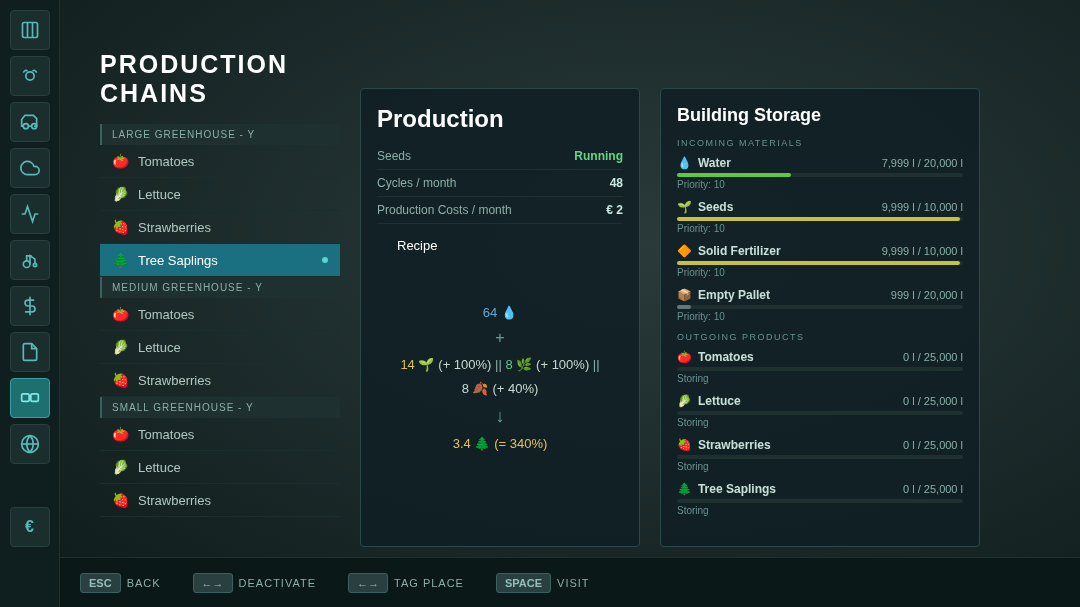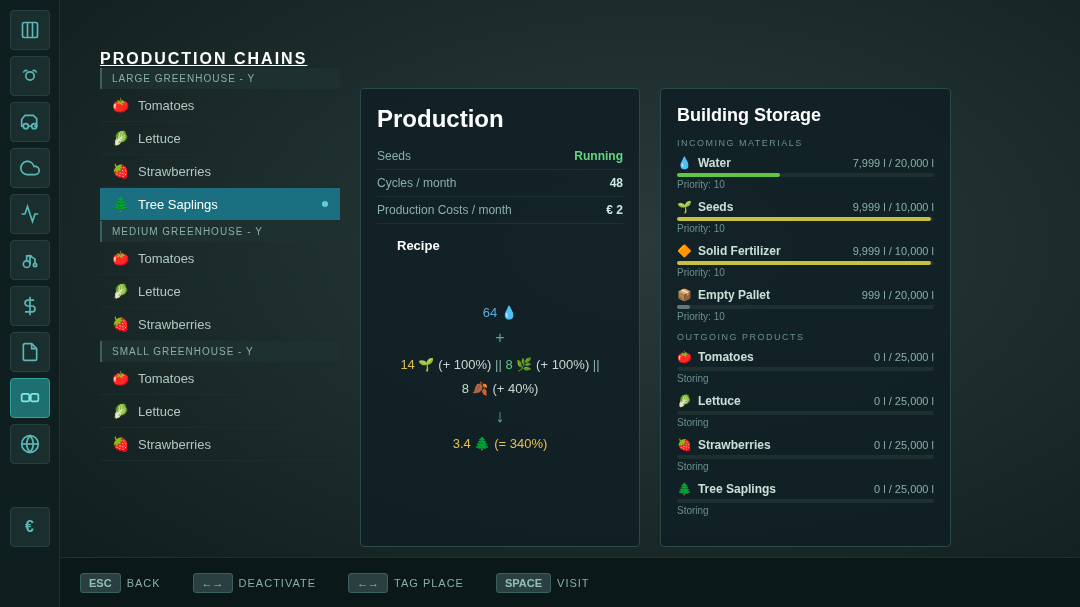--- a/index.html
+++ b/index.html
@@ -67,25 +67,25 @@
     
     .chains-panel {
       position: absolute;
       left: 100px;
       top: 50px;
       width: 240px;
       bottom: 60px;
     }
 
     .chains-title {
-      font-size: 16px;
+      font-size: 25px;
       font-weight: bold;
       color: #ffffff;
       letter-spacing: 2px;
-      text-decoration: underline;
+      margin-bottom: 16px;
     }
 
     .group-header {
       background: #1e3030;
       padding: 5px 10px;
       font-size: 10px;
       color: #8ab0a8;
       letter-spacing: 1px;
       text-transform: uppercase;
       border-left: 2px solid #3a6060;
@@ -167,21 +167,21 @@
     .stat-row .val.running {
       color: #60d880;
     }
 
     .recipe-section {
       margin-top: 14px;
     }
 
     .recipe-label {
       font-size: 13px;
-      font-weight: bold;
+      font-weight: normal;
       color: #ffffff;
       margin-bottom: 12px;
       padding-left: 20px;
     }
 
     .recipe-center {
       text-align: center;
       font-size: 13px;
       color: #c8d8d0;
       line-height: 1.8;
@@ -208,21 +208,21 @@
 
     .recipe-center .blue { color: #60a8d8; }
     .recipe-center .yellow { color: #d8c050; }
     .recipe-center .green { color: #60c880; }
 
     
     .storage-panel {
       position: absolute;
       left: 660px;
       top: 88px;
-      width: 291px;
+      width: 320px;
       bottom: 60px;
       background: rgba(15, 30, 35, 0.85);
       border: 1px solid #2a4a4a;
       border-radius: 4px;
       padding: 16px;
     }
 
     .storage-title {
       font-size: 18px;
       font-weight: bold;

